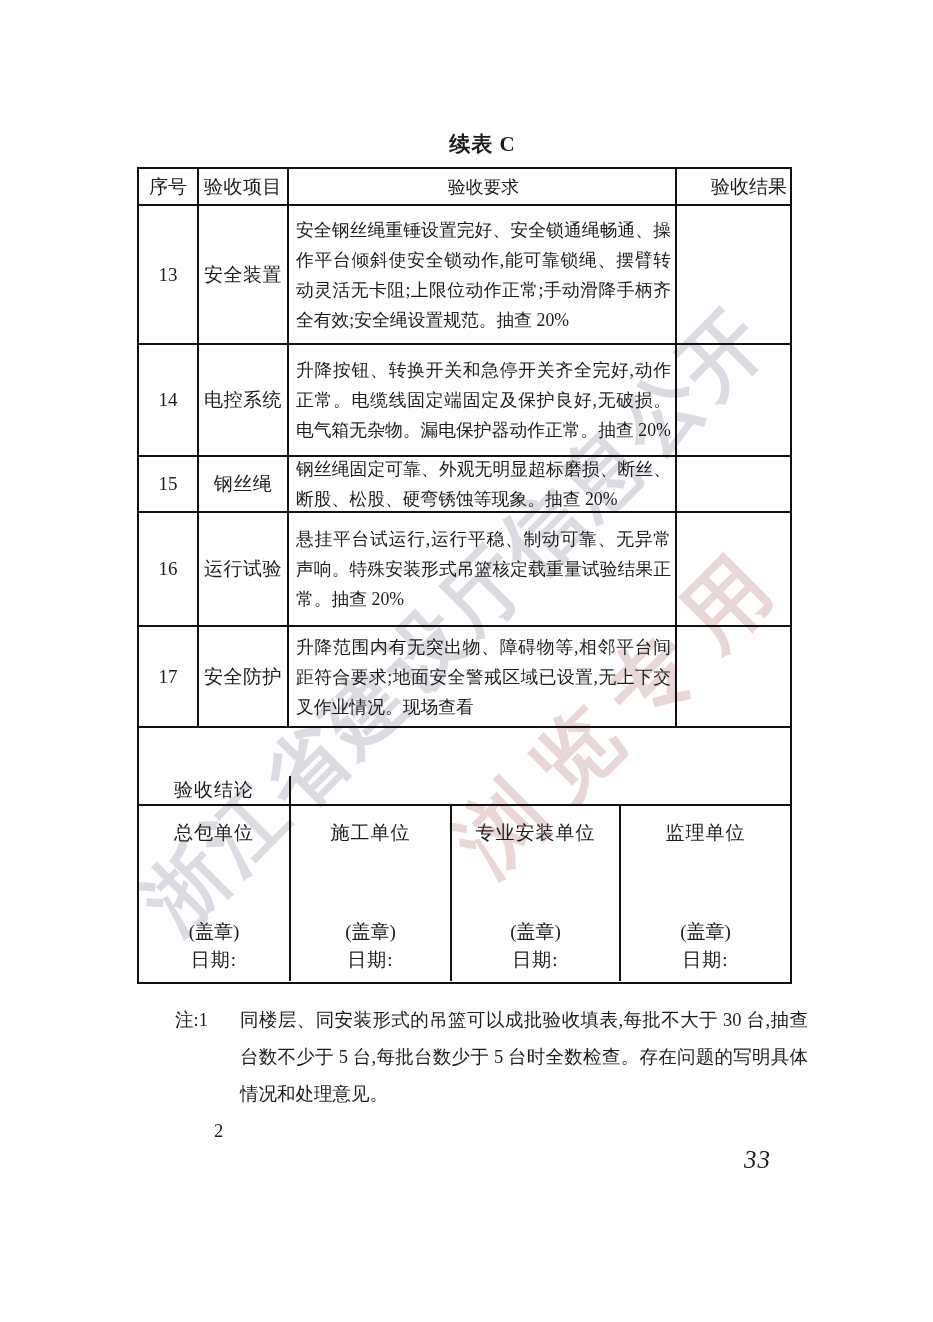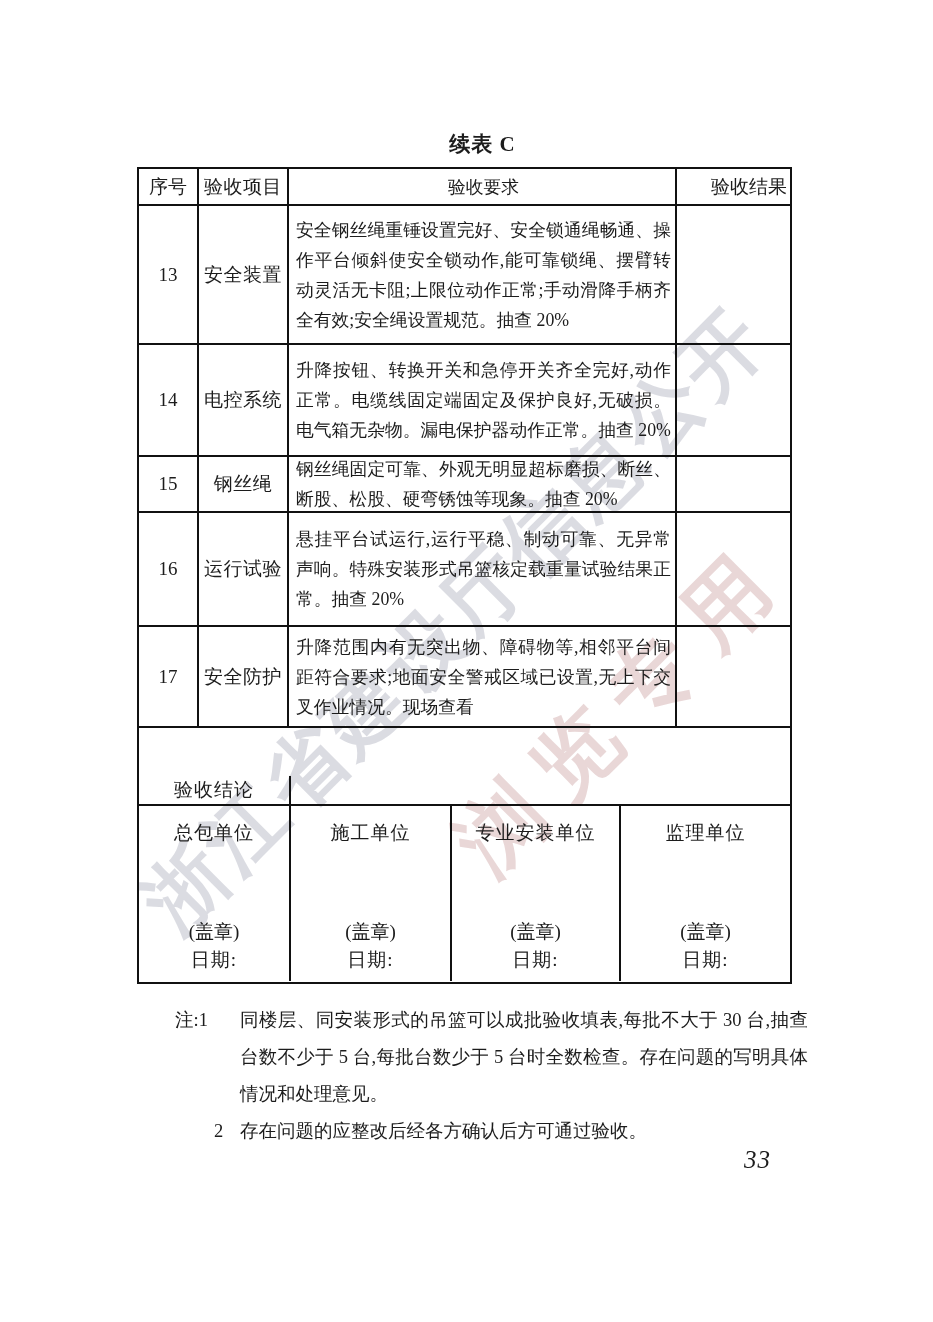--- a/index.html
+++ b/index.html
@@ -203,19 +203,18 @@
 
   </div>
 
   <div class="notes">
     <div class="note">
       <div class="note-marker"><span>注:</span><span>1</span></div>
       <div class="note-text">同楼层、同安装形式的吊篮可以成批验收填表,每批不大于 30 台,抽查台数不少于 5 台,每批台数少于 5 台时全数检查。存在问题的写明具体情况和处理意见。</div>
     </div>
     <div class="note">
       <div class="note-marker second">2</div>
-      <div class="note-text no-justify">存在问题的应整改后经各方确认后方可通过验收。</div>
     </div>
   </div>
 
   <div class="page-number">33</div>
 
 </div>
 
 </body></html>

